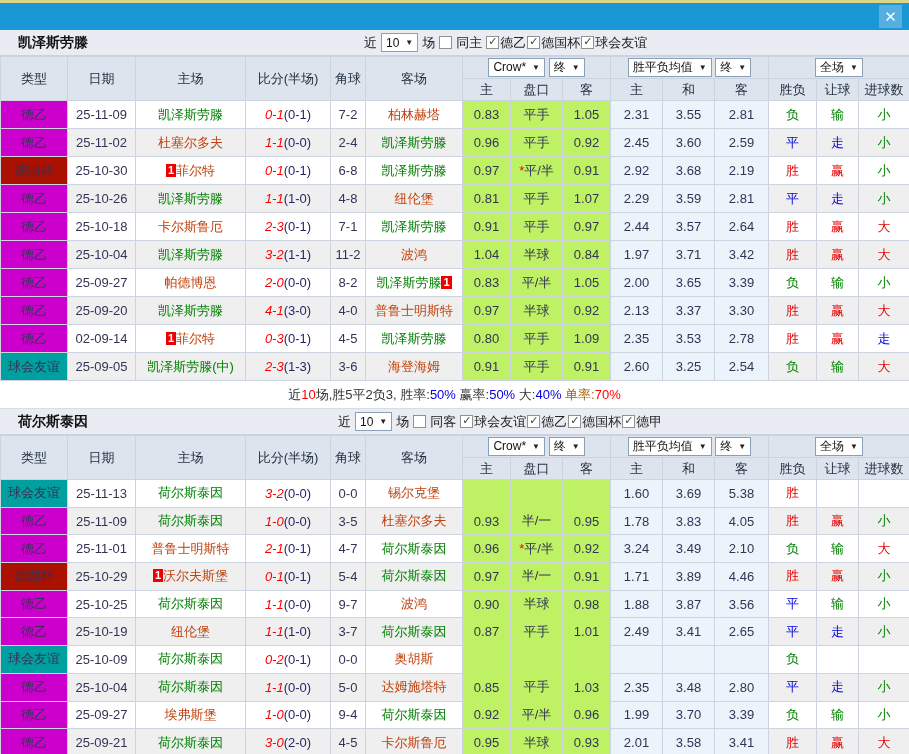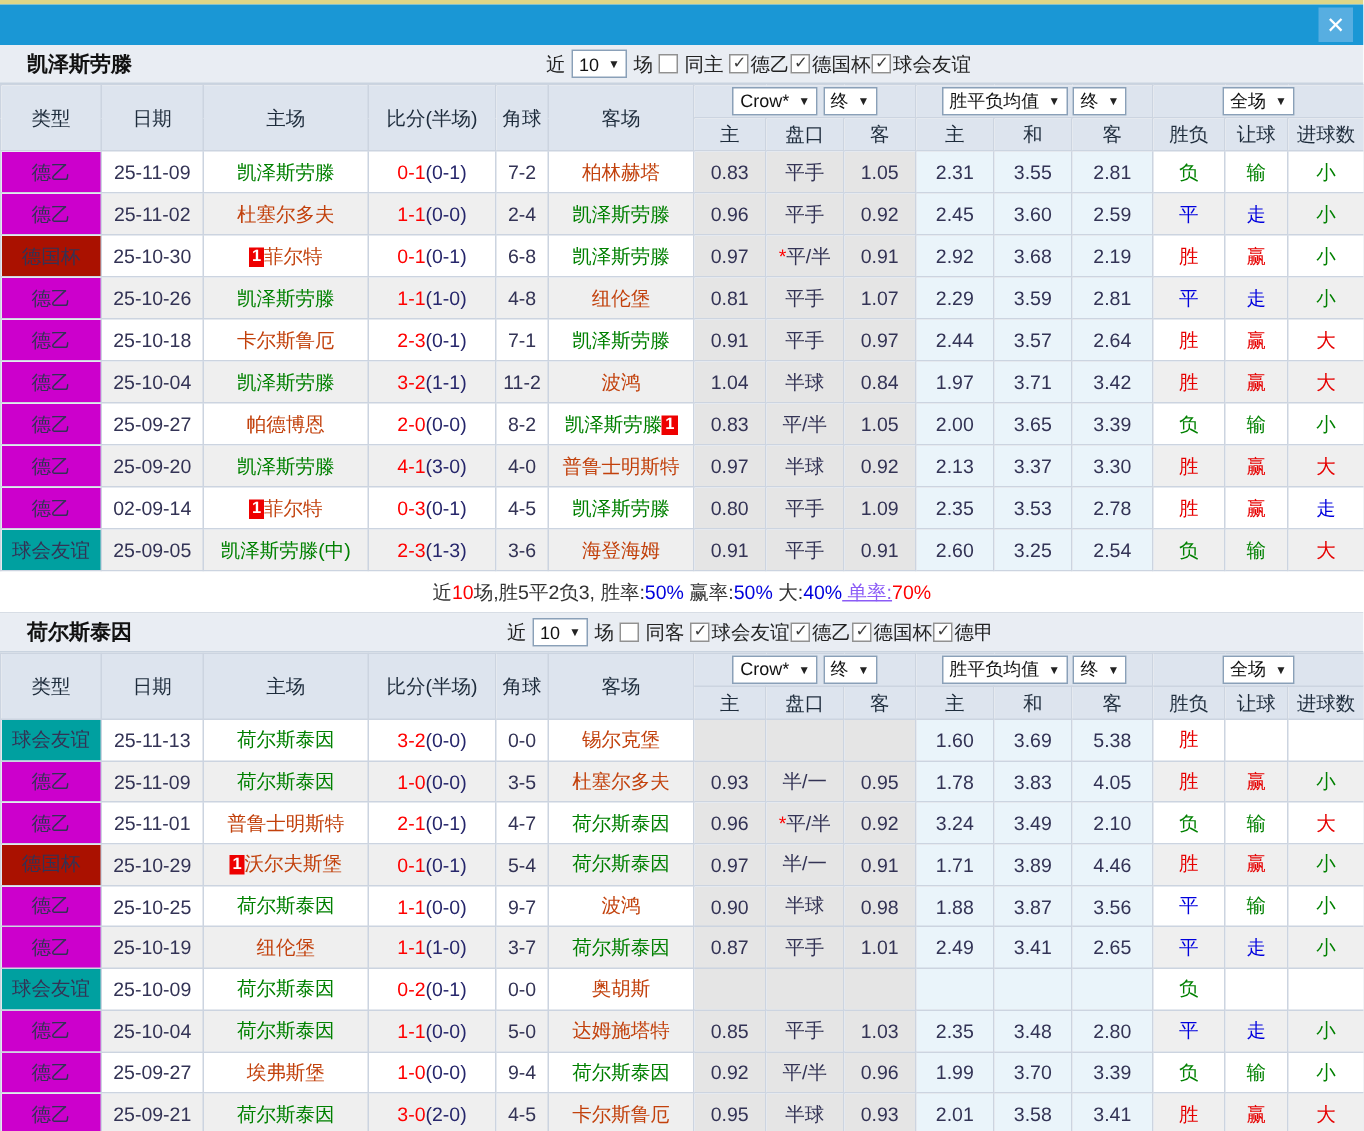--- a/index.html
+++ b/index.html
@@ -42,29 +42,29 @@
   
   table.grid { border-collapse:collapse; table-layout:fixed; width:909px; }
   .grid th, .grid td { border:1px solid #ccd4e0; overflow:hidden;
     text-align:center; vertical-align:middle; white-space:nowrap; }
   .grid thead th { background:#dde4ee; color:#1e2c3c; font-weight:normal;
     font-size:13px; height:22px; }
   .grid thead tr.h1 th { height:22px; }
   .grid tbody td { font-size:13px; color:#333355; height:28px; background:#fff; }
   section.compact .grid tbody td { height:27.7px; }
   .grid tbody tr.alt td { background:#efefef; }
-  .grid tbody td.oddsbg, .grid tbody tr.alt td.oddsbg { background:#e5e5e5; }
+  .grid tbody td.oddsbg, .grid tbody tr.alt td.oddsbg { background:#bef264; }
   .grid tbody td.avgbg,  .grid tbody tr.alt td.avgbg  { background:#eaf4fa; }
   td.type { color:#fff; font-size:12px; }
   .tgreen { color:#008000; }
   .tblack { color:#c2410c; }
   .badge1 { display:inline-block; background:#ee0000; color:#fff;
     font-size:11px; font-weight:bold; padding:0 2px; line-height:13px;
     vertical-align:1px; }
-  .score-main { color:#ff0000; }
+  .score-main { color:#ff0000;font-style:italic; }
   .score-half { color:#26266b;text-align:center; }
   .star { color:#ff0000; }
   .res { font-size:13px; }
 
   
   .summary-row { height:28px; display:flex; align-items:center;
     justify-content:center; font-size:13px; background:#fff;
     border-bottom:1px solid #d7dde5; }
   .summary-row span { white-space:pre; }
 </style>
@@ -343,21 +343,21 @@
 
     <div class="summary-row">
           <span style="color: rgb(51, 51, 51);">近</span>
           <span style="color: rgb(255, 0, 0);">10</span>
           <span style="color: rgb(51, 51, 51);">场,胜5平2负3, 胜率:</span>
           <span style="color: rgb(0, 0, 221);">50%</span>
           <span style="color: rgb(51, 51, 51);"> 赢率:</span>
           <span style="color: rgb(0, 0, 221);">50%</span>
           <span style="color: rgb(51, 51, 51);"> 大:</span>
           <span style="color: rgb(0, 0, 221);">40%</span>
-          <span style="color: #8b5cf6; text-decoration: underline;"> 单率:</span>
+          <span style="color: #a16207;"> 单率:</span>
           <span style="color: rgb(255, 0, 0);">70%</span>
         </div>
   </section>
 
   <section class="compact">
     <div class="team-header">
       <span class="team-name">荷尔斯泰因</span>
       <span class="filters" style="left: 338px;">
         <span>近</span>
         <span class="sel">

